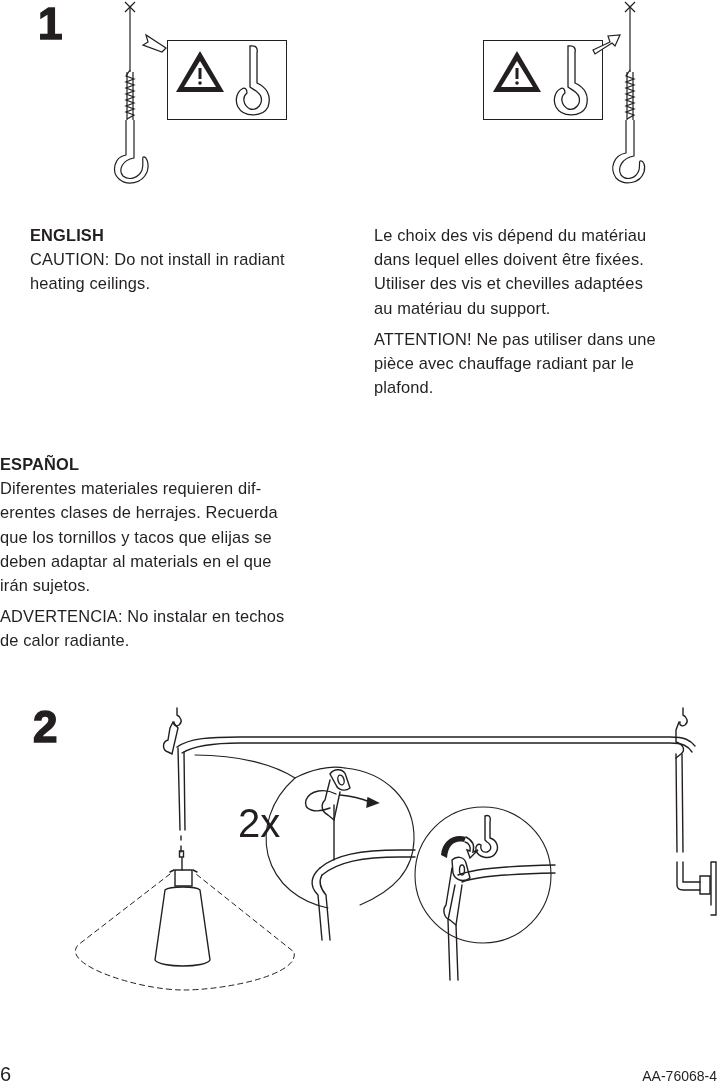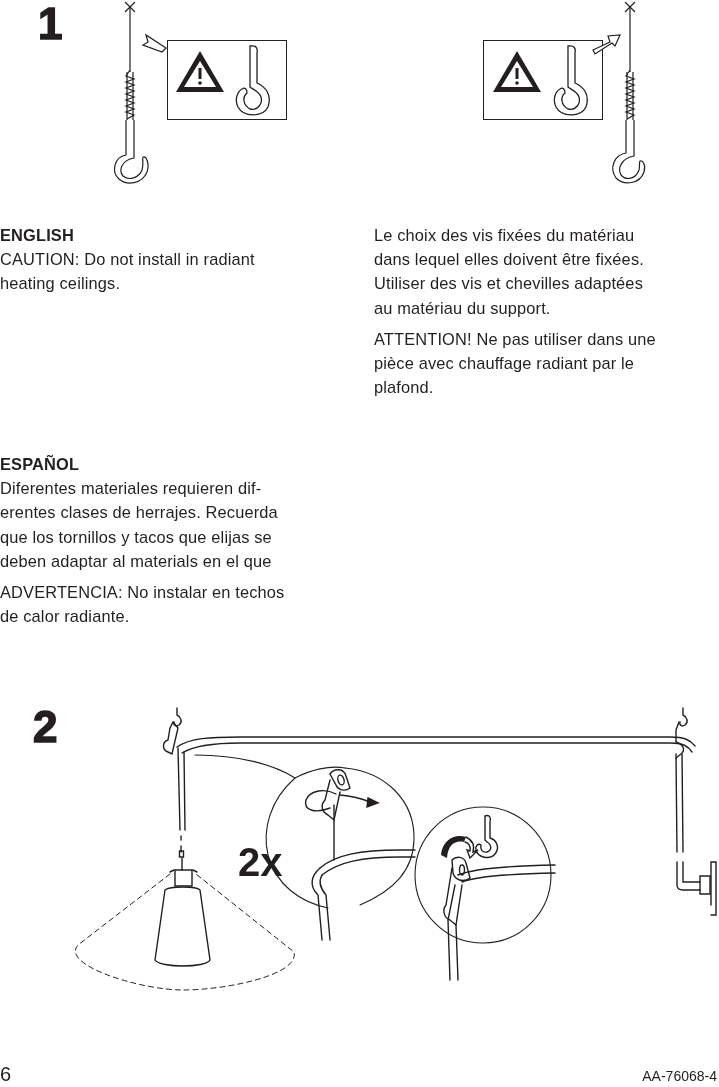--- a/index.html
+++ b/index.html
@@ -7,21 +7,21 @@
   .abs { position: absolute; }
   .step-num { position: absolute; font-family: "Liberation Sans", sans-serif; font-weight: 900; font-size: 44px; line-height: 44px; color: #231f20; -webkit-text-stroke: 1.5px #231f20; }
   .lang-block { position: absolute; width: 345px; font-size: 16.4px; line-height: 24.2px; letter-spacing: 0.15px; }
   .lang-title { font-weight: 700; display: block; }
   .para { display: block; }
   .para + .para { margin-top: 7px; }
   .footer-page { position: absolute; left: 0; top: 1063px; font-size: 20px; line-height: 22px; }
   .footer-code { position: absolute; right: 2px; top: 1068px; font-size: 14px; line-height: 16px; }
   svg { position: absolute; overflow: visible; }
   svg * { vector-effect: non-scaling-stroke; }
-  .pretty-2x { position: absolute; left: 238px; top: 842px; font-size: 40px; line-height: 40px; font-weight: 700; text-align: right; }
+  .pretty-2x { position: absolute; left: 238px; top: 803px; font-size: 40px; line-height: 40px; font-weight: 400; text-align: right; }
 </style>
 </head>
 <body>
 
 <div class="step-num" style="left:38px; top:2px;">1</div>
 
 <svg width="200" height="190" style="left:100px; top:0;" viewBox="0 0 200 190">
   <g fill="none" stroke="#231f20" stroke-width="1.2">
 
     <path d="M25 2 L35 12 M35 2 L25 12"></path>
@@ -68,49 +68,50 @@
     <path d="M35 70 L31 76 L39 79 L31 82 L39 85 L31 88 L39 91 L31 94 L39 97 L31 100 L39 103 L31 106 L39 109 L31 112 L39 115 L32 119"></path>
     <path d="M32 72 L32 120 M38 72 L38 120"></path>
     <path d="M31 120 L31 153 C19 155 14 168 21 178 C29 186 45 184 49 172 C51 165 48 160 45 161"></path>
     <path d="M39 120 L39 156 C27 158 22 168 26 175 C31 181 41 179 44 170 C45 166 44 162 45 161"></path>
   </g>
   <g fill="#fff" stroke="#231f20" stroke-width="1.2">
     <path d="M-2 50 L15 42 L13 36 L25 35 L20 46 L17 43 L0 54 Z"></path>
   </g>
 </svg>
 
-<div class="lang-block" style="left:0; top:223px;">
+<div class="lang-block" style="left:0; top:223px;padding-left:30px;">
   <span class="lang-title">ENGLISH</span>
   <span class="para">
     <span style="display:block">CAUTION: Do not install in radiant</span>
     <span style="display:block">heating ceilings.</span>
   </span>
 </div>
 
 <div class="lang-block" style="left:374px; top:223px;">
   <span class="para">
-    <span style="display:block">Le choix des vis fixées du matériau</span>
+    <span style="display:block">Le choix des vis dépend du matériau</span>
     <span style="display:block">dans lequel elles doivent être fixées.</span>
     <span style="display:block">Utiliser des vis et chevilles adaptées</span>
     <span style="display:block">au matériau du support.</span>
   </span>
   <span class="para">
     <span style="display:block">ATTENTION! Ne pas utiliser dans une</span>
     <span style="display:block">pièce avec chauffage radiant par le</span>
     <span style="display:block">plafond.</span>
   </span>
 </div>
 
 <div class="lang-block" style="left:0; top:452px;">
   <span class="lang-title">ESPAÑOL</span>
   <span class="para">
     <span style="display:block">Diferentes materiales requieren dif-</span>
     <span style="display:block">erentes clases de herrajes. Recuerda</span>
     <span style="display:block">que los tornillos y tacos que elijas se</span>
     <span style="display:block">deben adaptar al materials en el que</span>
+    <span style="display:block">irán sujetos.</span>
   </span>
   <span class="para">
     <span style="display:block">ADVERTENCIA: No instalar en techos</span>
     <span style="display:block">de calor radiante.</span>
   </span>
 </div>
 
 <div class="step-num" style="left:33px; top:705px;">2</div>
 
 <svg width="719" height="300" style="left:0; top:690px;" viewBox="0 0 719 300">

